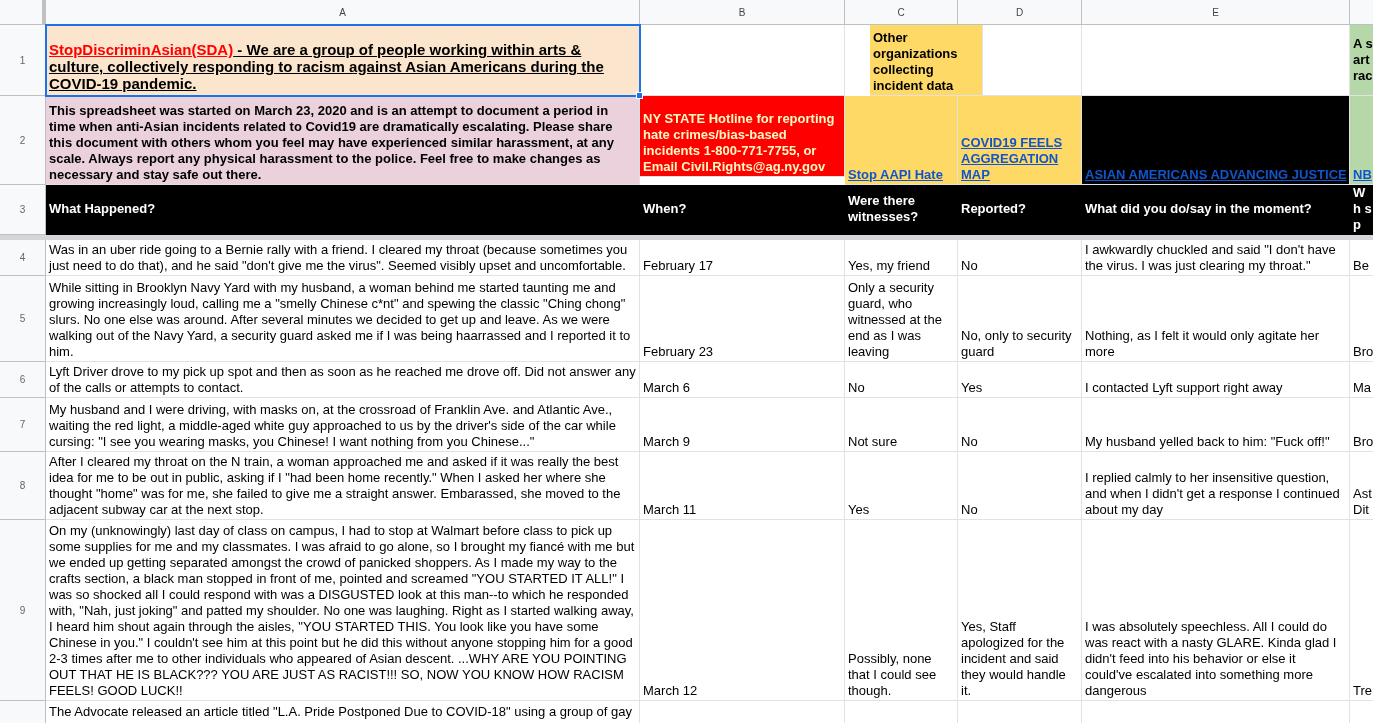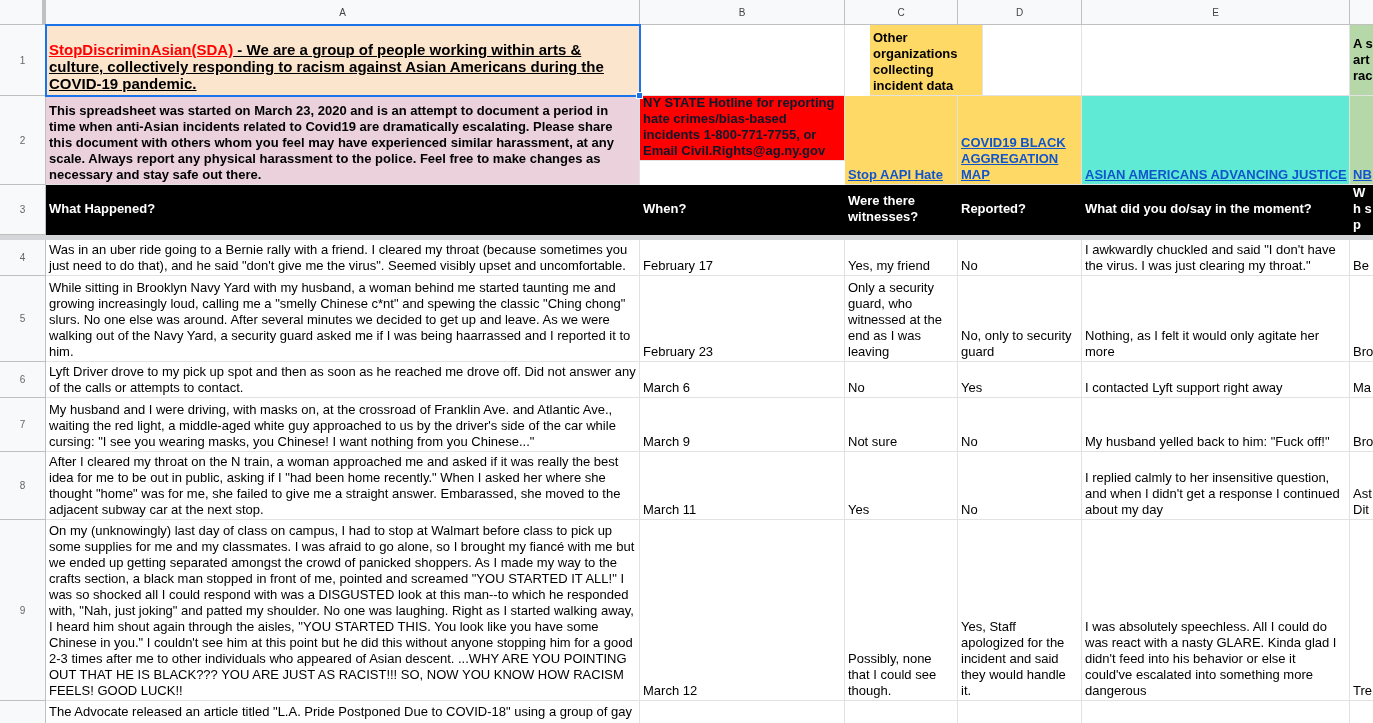--- a/index.html
+++ b/index.html
@@ -55,30 +55,30 @@
     </div>
   <div class="cell" style="left:958px;top:25px;width:124px;height:71px;"></div>
   <div class="cell" style="left:1082px;top:25px;width:268px;height:71px;"></div>
   <div class="cell bold" style="left:1350px;top:25px;width:40px;height:71px;background:#b6d7a8;align-items:center;white-space:nowrap;">
       <span style="width:20px;word-break:break-all;white-space:normal;">A s art rac</span>
     </div>
 
   <div class="cell bold" style="left:46px;top:96px;width:594px;height:89px;background:#ead1dc;">
       <span>This spreadsheet was started on March 23, 2020 and is an attempt to document a period in time when anti-Asian incidents related to Covid19 are dramatically escalating.  Please share this document with others whom you feel may have experienced similar harassment, at any scale. Always report any physical harassment to the police. Feel free to make changes as necessary and stay safe out there.</span>
     </div>
-  <div class="cell bold" style="left:640px;top:96px;width:205px;height:65px;background:#ff0000;color:#0f172a;">
+  <div class="cell bold" style="left:640px;top:96px;width:205px;height:81px;background:#ff0000;color:#fef9c3;">
       <span>NY STATE Hotline for reporting hate crimes/bias-based incidents 1-800-771-7755, or Email Civil.Rights@ag.ny.gov</span>
     </div>
   <div class="cell" style="left:845px;top:96px;width:113px;height:89px;background:#ffd966;">
       <span class="link">Stop AAPI Hate</span>
     </div>
   <div class="cell" style="left:958px;top:96px;width:124px;height:89px;background:#ffd966;">
-      <span class="link">COVID19 BLACK AGGREGATION MAP</span>
-    </div>
-  <div class="cell" style="left:1082px;top:96px;width:268px;height:89px;background:#5eead4;text-align:right;">
+      <span class="link">COVID19 FEELS AGGREGATION MAP</span>
+    </div>
+  <div class="cell" style="left:1082px;top:96px;width:268px;height:89px;background:#000000;text-align:right;">
       <span class="link" style="white-space:nowrap;">ASIAN AMERICANS ADVANCING JUSTICE</span>
     </div>
   <div class="cell" style="left:1350px;top:96px;width:40px;height:89px;background:#b6d7a8;">
       <span class="link">NB</span>
     </div>
 
   <div class="cell hdr-black" style="left:46px;top:185px;width:594px;height:50px;">
       <span>What Happened?</span>
     </div>
   <div class="cell hdr-black" style="left:640px;top:185px;width:205px;height:50px;">

